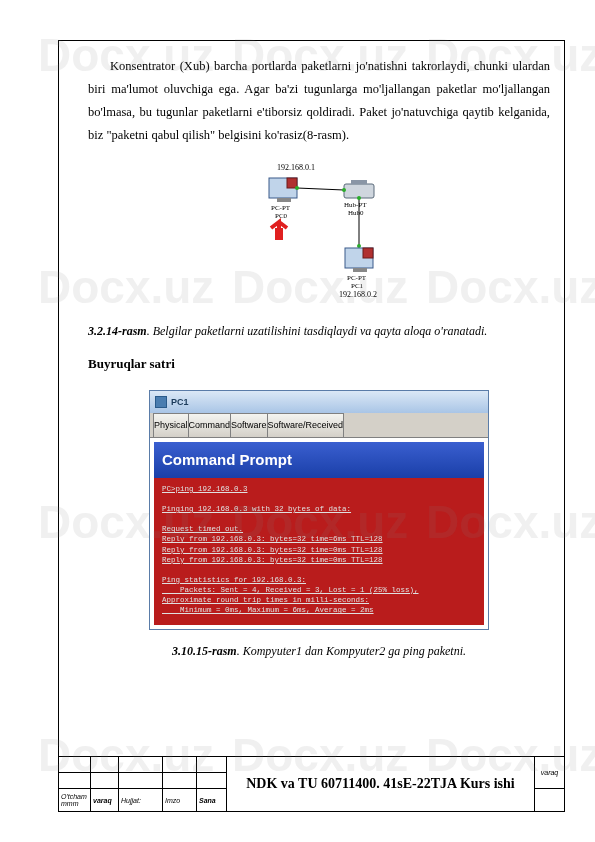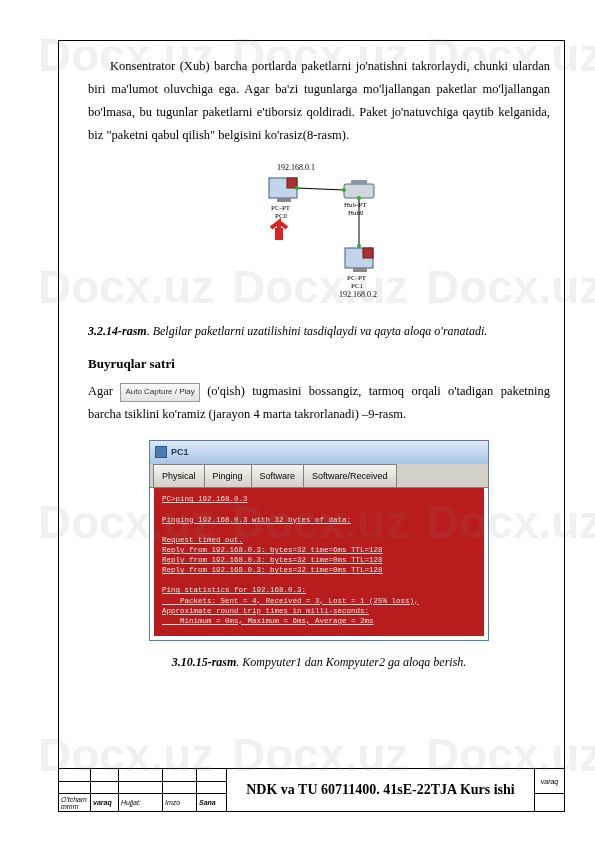--- a/index.html
+++ b/index.html
@@ -81,21 +81,21 @@
 .win-icon { width: 12px; height: 12px; background: #4a7db0; border: 1px solid #2a5a8a; }
 .win-title { font-weight: bold; color: #1a3a5a; }
 .tabs {
   background: #d4d0c8;
   display: flex;
   border-bottom: 1px solid #808080;
   font-family: Arial, sans-serif;
   font-size: 9px;
 }
 .tab {
-  padding: 3px 8px;
+  padding: 3px 0;
   border: 1px solid #808080;
   border-bottom: none;
   background: linear-gradient(#f4f4f0,#d4d0c8);
   margin-left: -1px;
 }
 .tab:first-child { margin-left: 3px; }
 .cmd-header {
   background: linear-gradient(#3a5fd0,#1a3fa8);
   color: #fff;
   font-family: Arial, sans-serif;
@@ -120,21 +120,21 @@
   font-size: 12px;
   text-align: center;
   margin-top: 10px;
 }
 
 .footer {
   position: absolute;
   left: 58px;
   right: 30px;
   bottom: 30px;
-  height: 44px;
+  height: 56px;
 }
 .footer table {
   width: 100%;
   height: 100%;
   border-collapse: collapse;
 }
 .footer td {
   border: 1.5px solid #000;
   font-size: 8px;
   font-family: Arial, sans-serif;
@@ -206,52 +206,50 @@
       <text x="110" y="137" font-size="8" fill="#000">192.168.0.2</text>
     </svg>
   </div>
 
   <p class="caption">
     <b><span>3.2.14-rasm</span></b><span>. Belgilar paketlarni uzatilishini tasdiqlaydi va qayta aloqa o'ranatadi.</span>
   </p>
 
   <p class="section-title">Buyruqlar satri</p>
 
-  <p class="para2">
-    <span>Agar </span><span class="btn-img">Auto Capture / Play</span><span> (o'qish) tugmasini bossangiz, tarmoq orqali o'tadigan paketning barcha tsiklini ko'ramiz (jarayon 4 marta takrorlanadi) –9-rasm.</span>
-  </p>
 
   <div class="terminal-window">
     <div class="titlebar">
       <span class="win-icon"></span>
       <span class="win-title">PC1</span>
     </div>
     <div class="tabs">
       <div class="tab">Physical</div>
-      <div class="tab">Pinging</div>
+      <div class="tab">Command</div>
       <div class="tab">Software</div>
       <div class="tab">Software/Received</div>
     </div>
+    <div class="cmd-header">Command Prompt</div>
     <div class="terminal">PC&gt;ping 192.168.0.3
 
 Pinging 192.168.0.3 with 32 bytes of data:
 
 Request timed out.
 Reply from 192.168.0.3: bytes=32 time=6ms TTL=128
 Reply from 192.168.0.3: bytes=32 time=0ms TTL=128
 Reply from 192.168.0.3: bytes=32 time=0ms TTL=128
 
 Ping statistics for 192.168.0.3:
     Packets: Sent = 4, Received = 3, Lost = 1 (25% loss),
 Approximate round trip times in milli-seconds:
     Minimum = 0ms, Maximum = 6ms, Average = 2ms</div>
   </div>
 
   <p class="caption2">
-    <b><span>3.10.15-rasm</span></b><span>. Kompyuter1 dan Kompyuter2 ga aloqa berish.</span>
+    <b><span>3.10.15-rasm</span></b><span>. Kompyuter1 dan Kompyuter2 ga ping paketni.</span>
   </p>
 
 </div>
 
 <div class="footer">
   <table>
     <tbody>
         <tr style="height:12px;">
       <td style="width:32px;"></td>
       <td style="width:28px;"></td>

